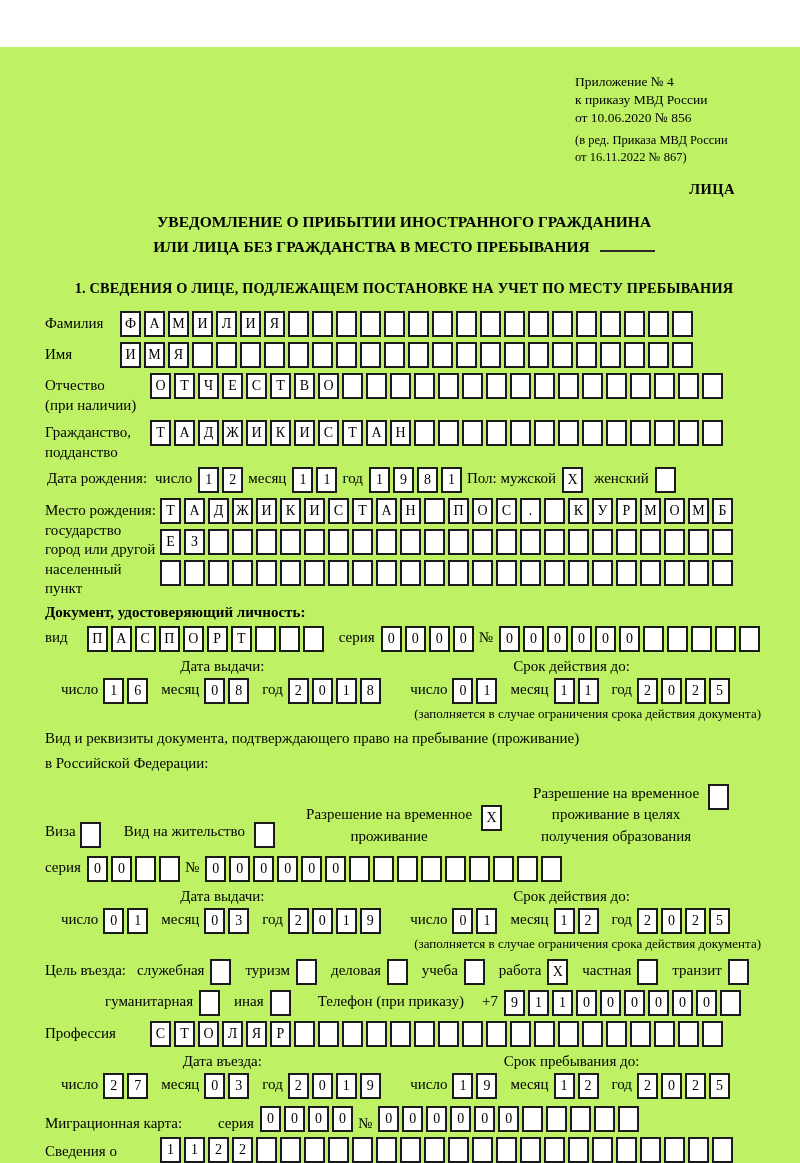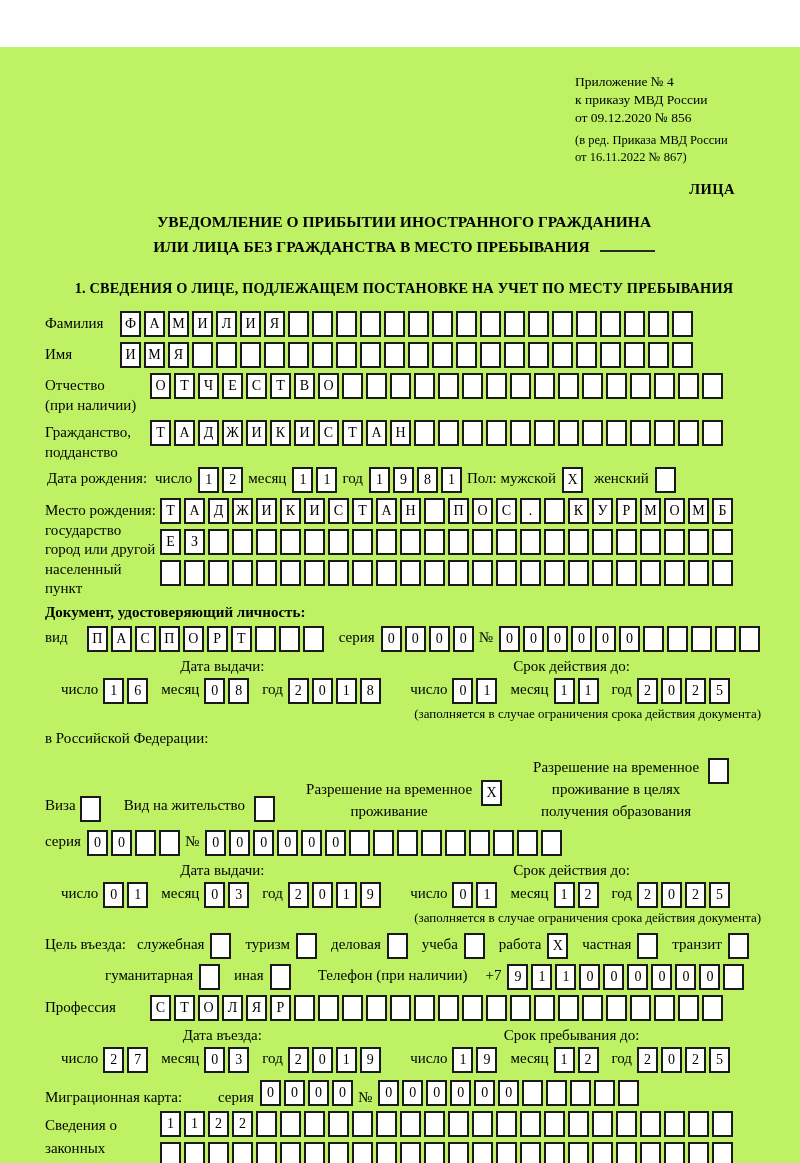--- a/index.html
+++ b/index.html
@@ -54,21 +54,21 @@
   .indent60{margin-left:60px;}
 </style>
 </head>
 <body>
 
 <div class="page">
 
   <div class="hdr">
     <div>Приложение № 4</div>
     <div>к приказу МВД России</div>
-    <div>от 09.12.2020 № 856</div>
+    <div>от 10.06.2020 № 856</div>
     <div class="ed ed-gap">(в ред. Приказа МВД России</div>
     <div class="ed">от 16.11.2022 № 867)</div>
   </div>
   <div class="forma">ЛИЦА</div>
 
   <div class="title">
     <div>УВЕДОМЛЕНИЕ О ПРИБЫТИИ ИНОСТРАННОГО ГРАЖДАНИНА</div>
     <div>
       <span>ИЛИ ЛИЦА БЕЗ ГРАЖДАНСТВА В МЕСТО ПРЕБЫВАНИЯ</span><span class="title-underline"></span>
     </div>
@@ -401,20 +401,21 @@
             <span class="cell">0</span>
             <span class="cell">2</span>
             <span class="cell">5</span>
           </span>
       </div>
     </div>
   </div>
   <div class="dnote">(заполняется в случае ограничения срока действия документа)</div>
 
   <div class="intro">
+    <div>Вид и реквизиты документа, подтверждающего право на пребывание (проживание)</div>
     <div>в Российской Федерации:</div>
   </div>
 
   <div class="opt-row">
     <div class="opt">
       <div class="opt-lines">Виза</div>
       <div class="cells" style="margin-left:4px;">
           <span class="cell"></span>
         </div>
     </div>
@@ -573,21 +574,21 @@
       <span class="cells">
           <span class="cell"></span>
         </span>
     </div>
     <div class="p-opt">
       <span class="p-lbl">иная</span>
       <span class="cells">
           <span class="cell"></span>
         </span>
     </div>
-    <div class="p-lbl" style="margin-left:24px;">Телефон (при наличии)</div>
+    <div class="p-lbl" style="margin-left:24px;">Телефон (при приказу)</div>
     <div class="p-lbl" style="margin-left:18px;margin-right:6px;">+7</div>
     <div class="cells">
         <span class="cell">9</span>
         <span class="cell">1</span>
         <span class="cell">1</span>
         <span class="cell">0</span>
         <span class="cell">0</span>
         <span class="cell">0</span>
         <span class="cell">0</span>
         <span class="cell">0</span>

